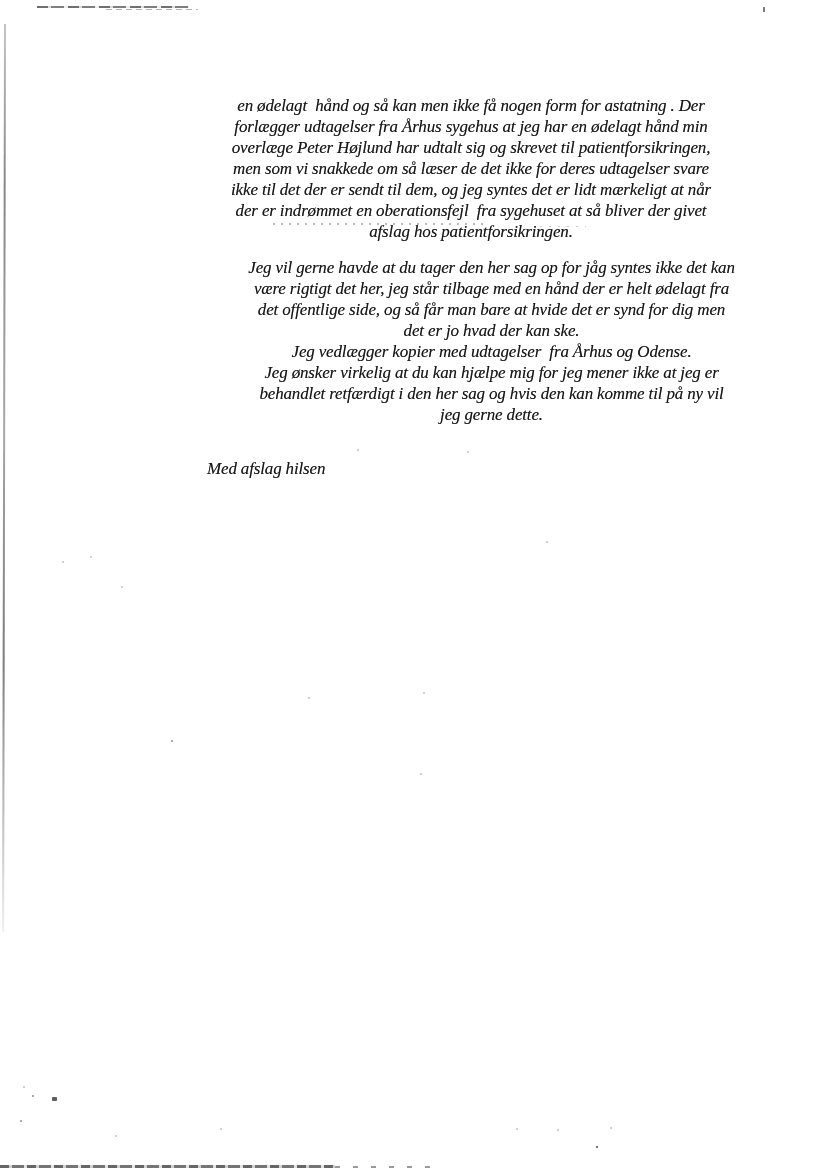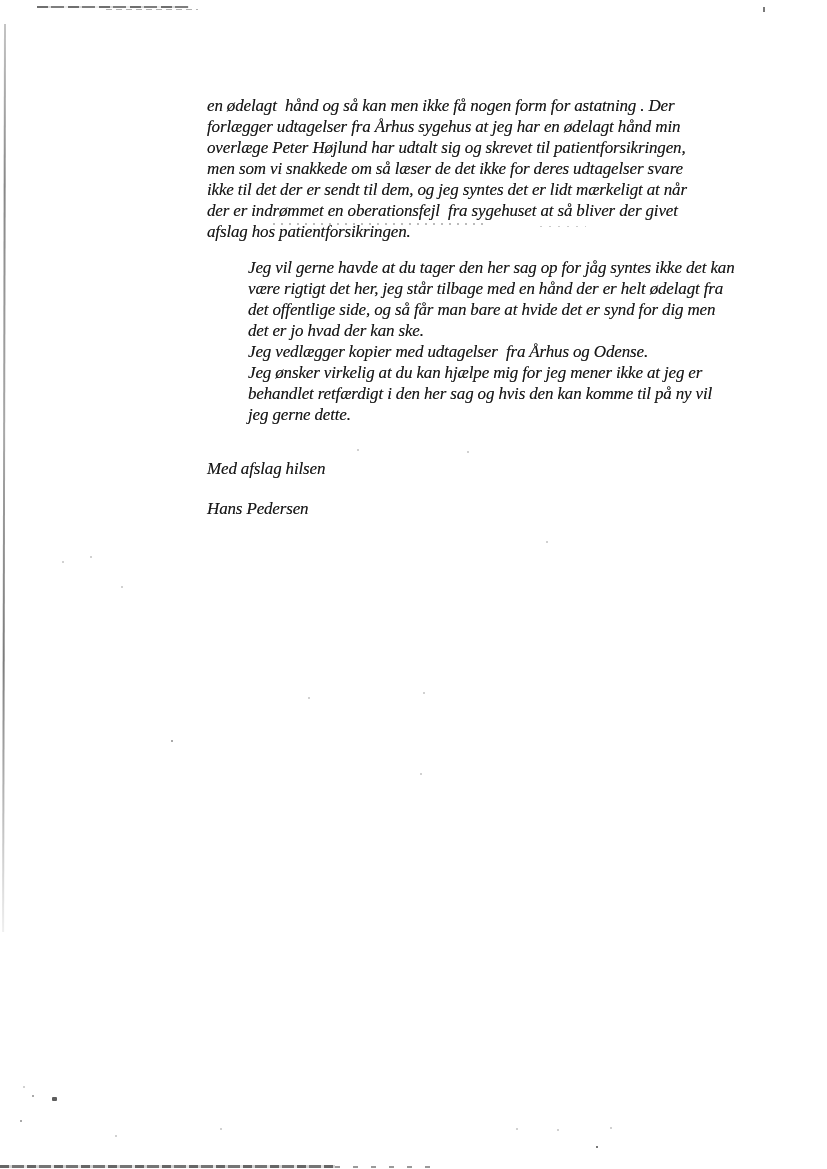--- a/index.html
+++ b/index.html
@@ -19,21 +19,21 @@
     position: absolute;
     left: 207px; top: 95px;
     width: 528px;
     font-style: italic;
     font-size: 17px;
     line-height: 21px;
     letter-spacing: -0.15px;
     color: #181818;
     text-shadow: 0 0 0.5px rgba(25,25,25,0.55);
   }
-  .letter p { margin: 0; white-space: pre-wrap; }
+  .letter p { margin: 0; white-space: pre-wrap; text-align: center; }
   .letter p + p { margin-top: 15px; margin-left: 41px; }
   .closing   { margin-top: 33px; }
   .signature { margin-top: 19px; }
 
   
   .artifact { position: absolute; pointer-events: none; }
   .streak-top-1 {
     left: 37px; top: 6px; width: 152px; height: 2px;
     background: repeating-linear-gradient(90deg,
       #6f6f6f 0 11px, rgba(111,111,111,0.25) 11px 14px,
@@ -118,16 +118,15 @@
   <span class="sp faint" style="left:220px;top:1128px"></span>
   <span class="sp faint" style="left:516px;top:1128px"></span>
   <span class="sp faint" style="left:557px;top:1129px"></span>
   <span class="sp faint" style="left:610px;top:1127px"></span>
   <span class="sp dark" style="left:596px;top:1146px"></span>
 
   <div class="letter">
     <p>en ødelagt  hånd og så kan men ikke få nogen form for astatning . Der<br>forlægger udtagelser fra Århus sygehus at jeg har en ødelagt hånd min<br>overlæge Peter Højlund har udtalt sig og skrevet til patientforsikringen,<br>men som vi snakkede om så læser de det ikke for deres udtagelser svare<br>ikke til det der er sendt til dem, og jeg syntes det er lidt mærkeligt at når<br>der er indrømmet en oberationsfejl  fra sygehuset at så bliver der givet<br>afslag hos patientforsikringen.</p>
     <p>Jeg vil gerne havde at du tager den her sag op for jåg syntes ikke det kan<br>være rigtigt det her, jeg står tilbage med en hånd der er helt ødelagt fra<br>det offentlige side, og så får man bare at hvide det er synd for dig men<br>det er jo hvad der kan ske.<br>Jeg vedlægger kopier med udtagelser  fra Århus og Odense.<br>Jeg ønsker virkelig at du kan hjælpe mig for jeg mener ikke at jeg er<br>behandlet retfærdigt i den her sag og hvis den kan komme til på ny vil<br>jeg gerne dette.</p>
     <div class="closing">Med afslag hilsen</div>
-    <div class="signature">Hans Pedersen</div>
   </div>
 
 </div>
 
 </body></html>

